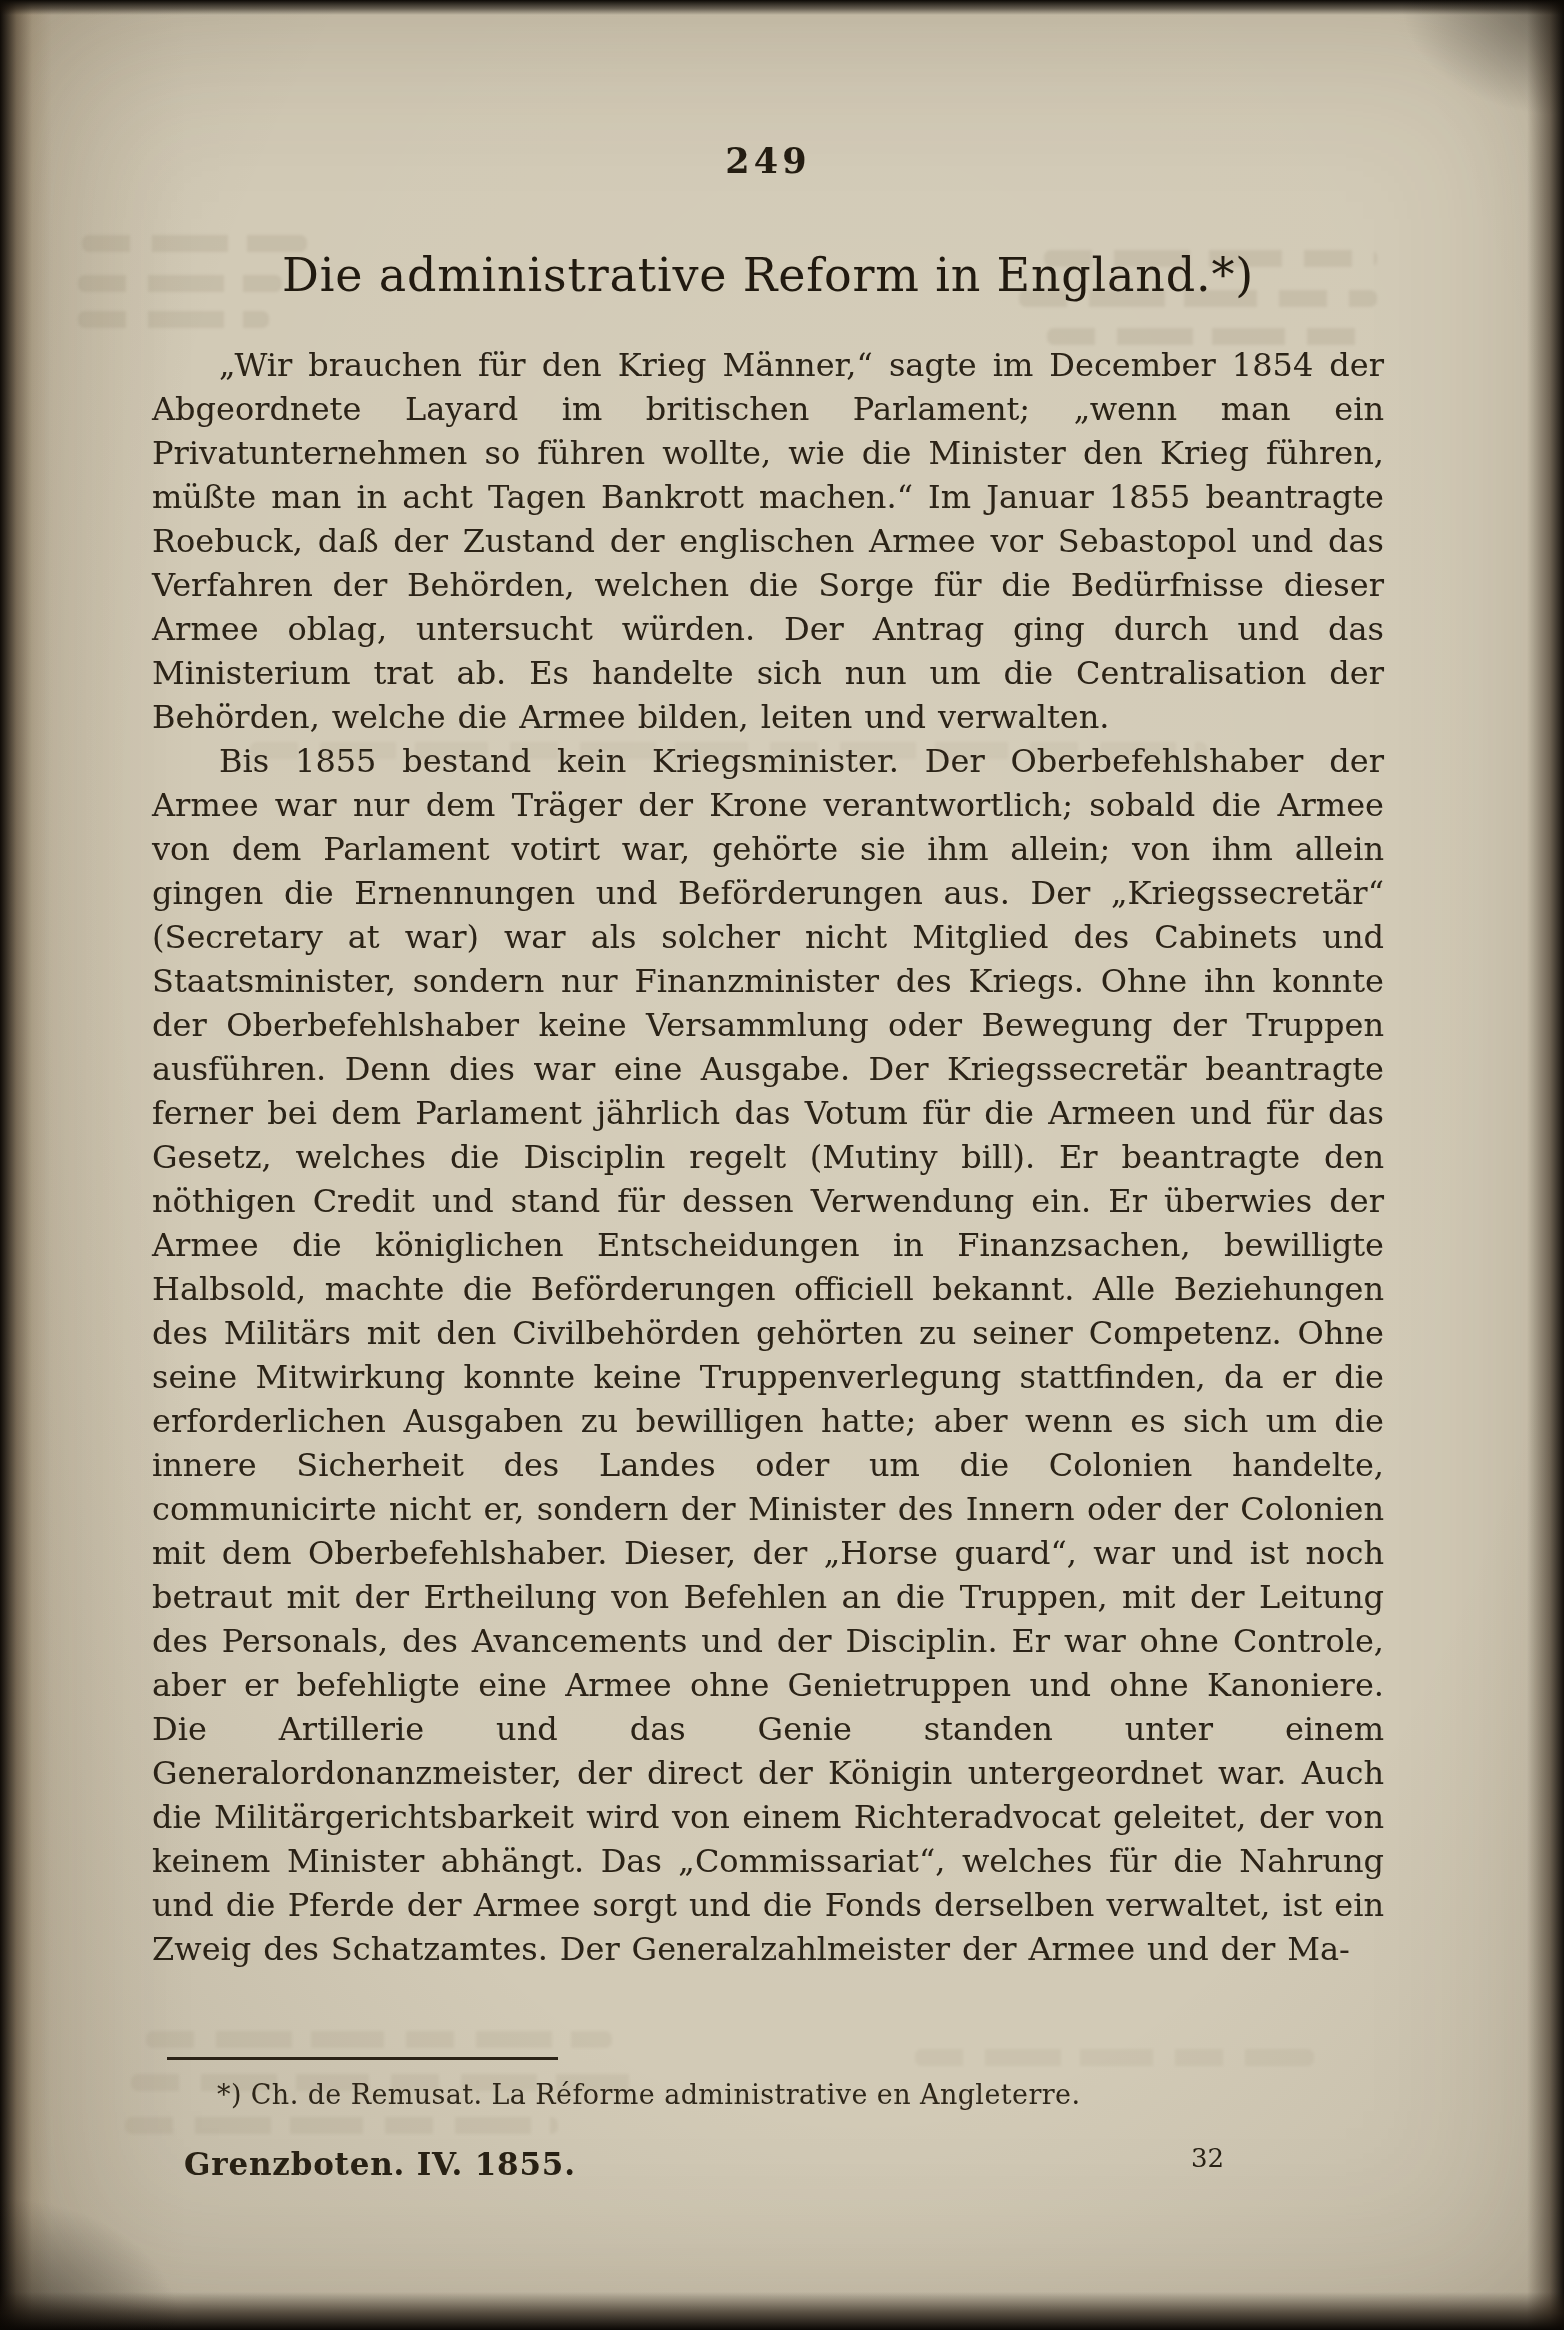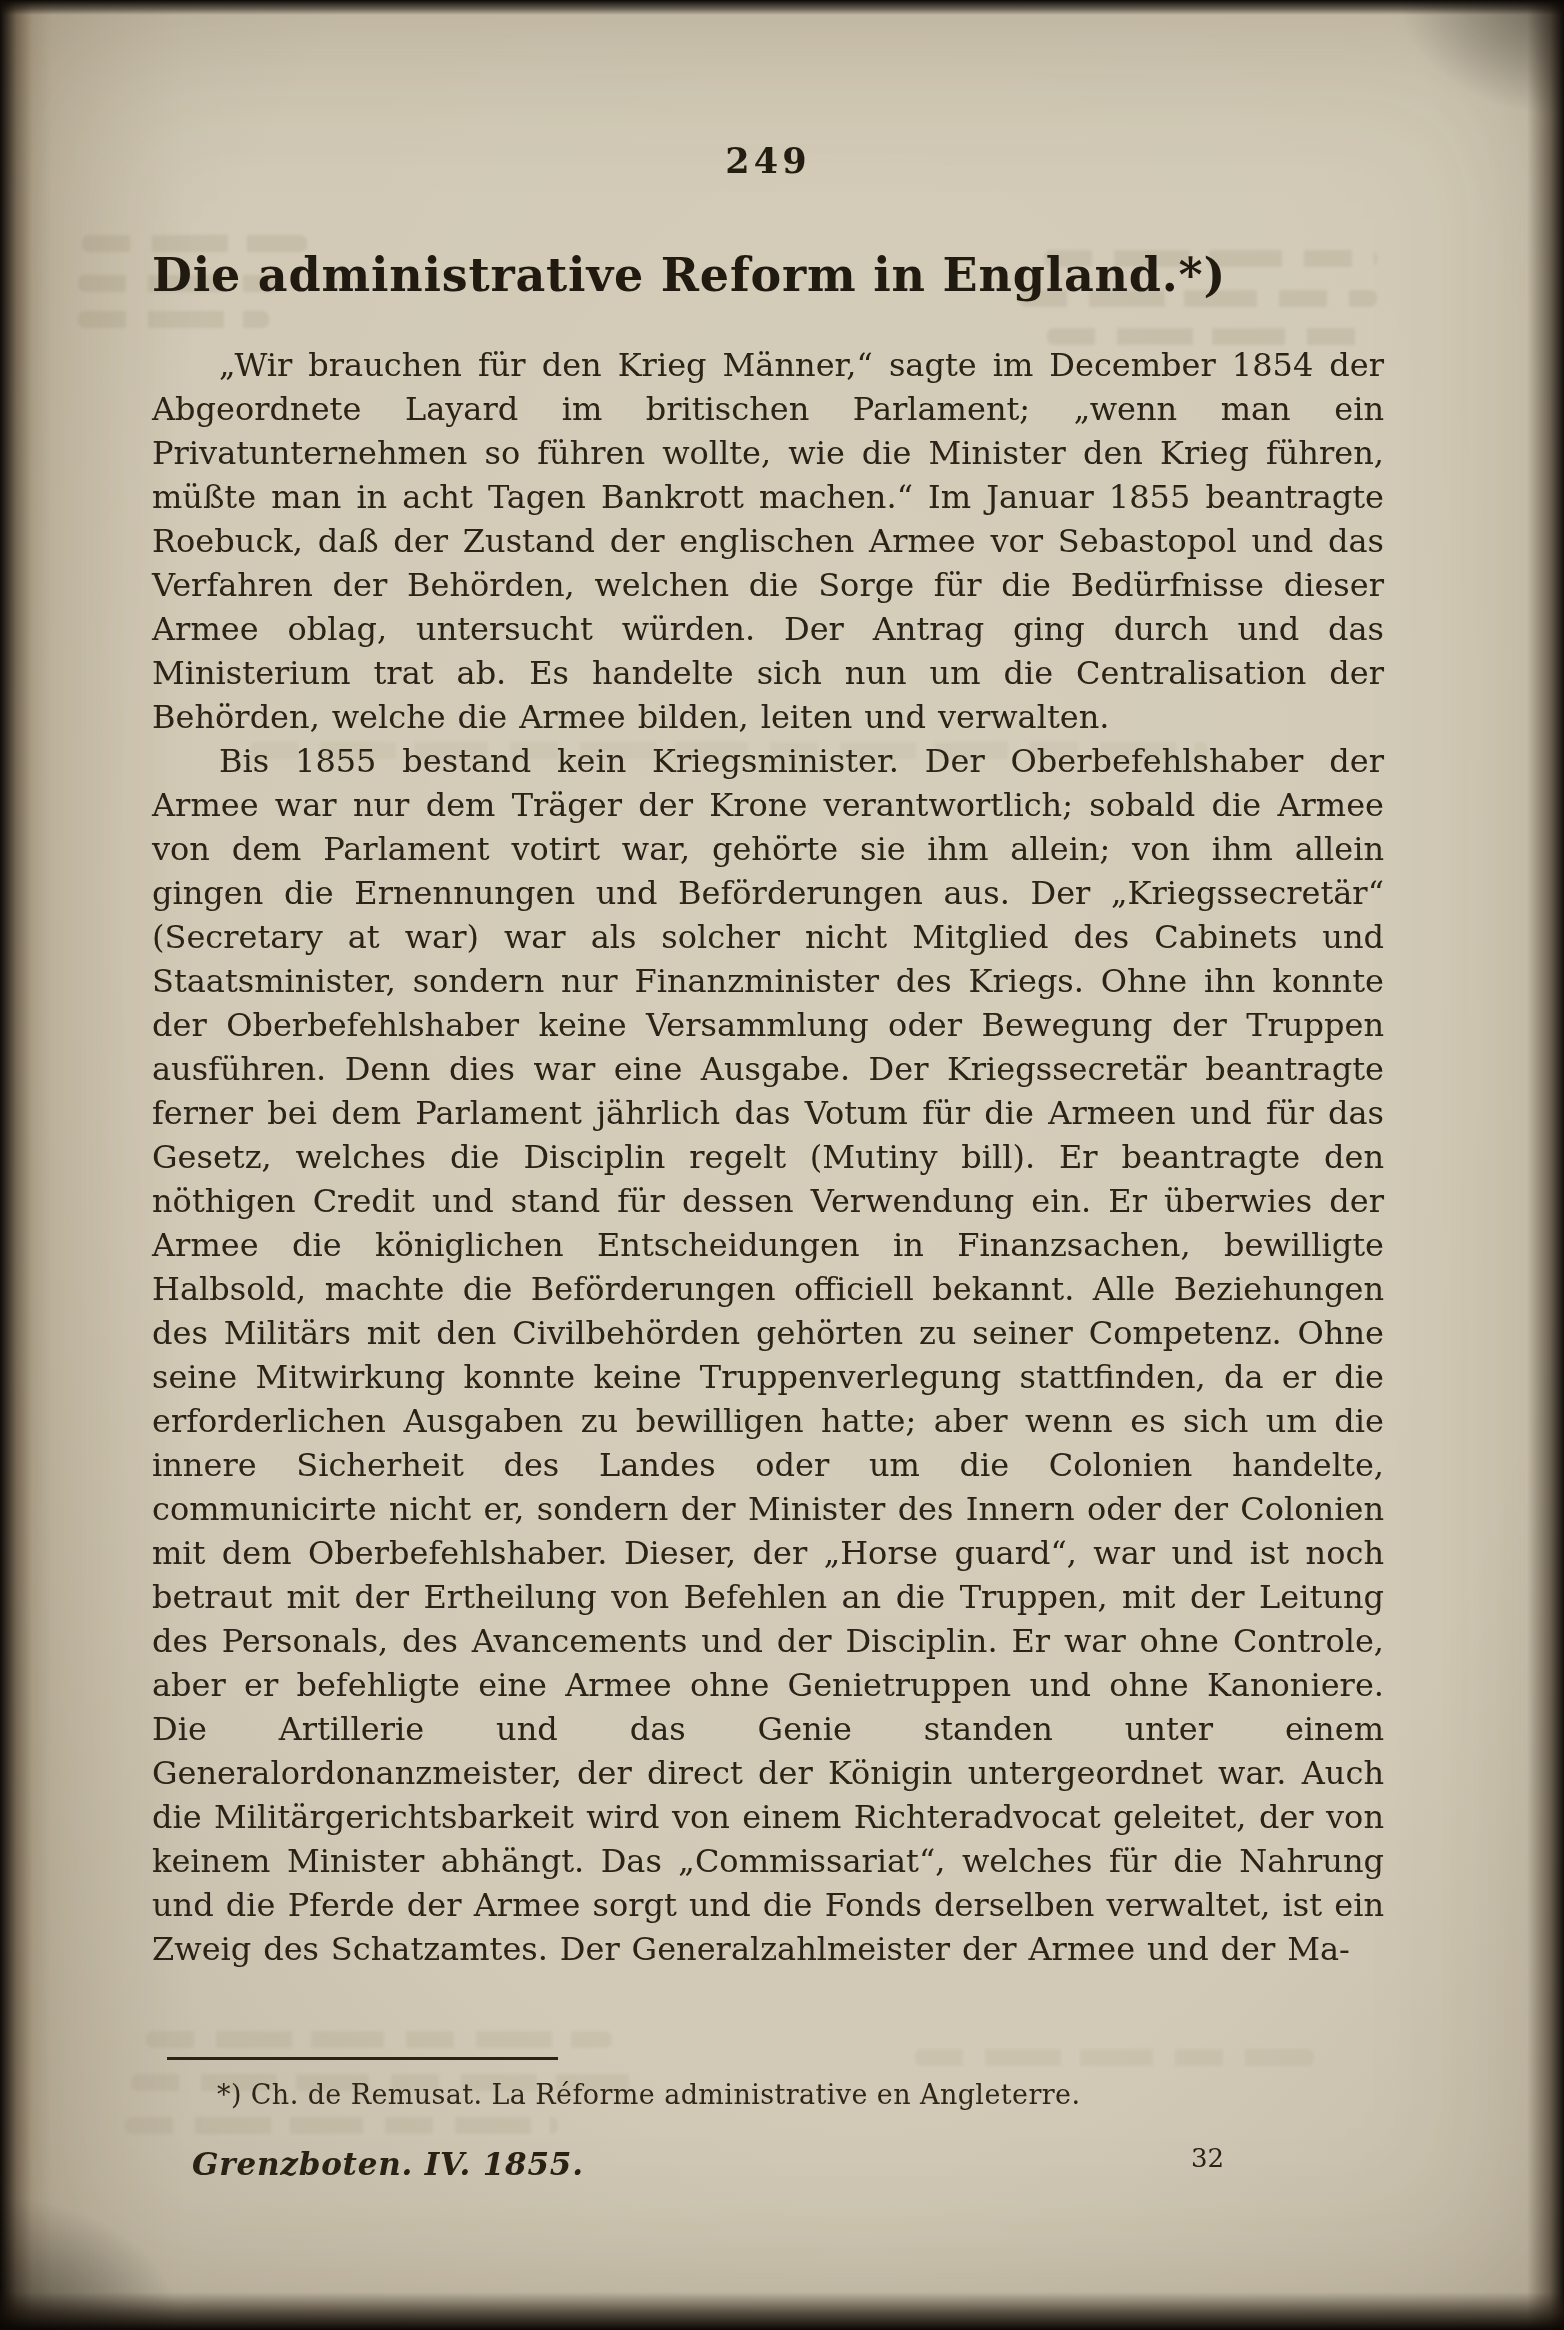--- a/index.html
+++ b/index.html
@@ -38,21 +38,21 @@
 
   .content { position: absolute; left: 152px; top: 0; width: 1232px; color: #2b2317; }
 
   .pagenum {
     position: absolute; top: 140px; left: 0; width: 1232px;
     text-align: center; font-size: 35px; font-weight: bold; letter-spacing: 4.2px;
     color: #241d12;
   }
   .title {
     position: absolute; top: 248px; left: 0; width: 1232px;
-    text-align: left; font-size: 46px; font-weight: bold; letter-spacing: 0.8px;
+    text-align: center; font-size: 46px; font-weight: normal; letter-spacing: 0.8px;
     color: #211a10; white-space: nowrap;
   }
   .bodytext {
     position: absolute; top: 343px; left: 0; width: 1232px;
     font-size: 32px; line-height: 44px; text-align: justify;
     color: #2b2317; word-spacing: 1.7px;
   }
   .bodytext p { margin: 0; text-indent: 67px; }
 
   .fnrule {
@@ -60,21 +60,21 @@
     background: #2b2317;
   }
   .footnote {
     position: absolute; top: 2079px; left: 65px; width: 1148px;
     font-size: 27px; color: #2e2619; letter-spacing: 0.4px;
   }
   .pagefooter {
     position: absolute; top: 2146px; left: 0; width: 1232px;
     font-size: 31px; color: #282114;
   }
-  .imprint { margin-left: 40px; font-weight: bold; letter-spacing: 0.8px; font-style: italic; }
+  .imprint { margin-left: 32px; font-weight: bold; letter-spacing: 0.8px; }
   .sig { position: absolute; left: 1039px; top: -3.3px; font-size: 26px; font-weight: normal; }
 
   
   .bleed {
     position: absolute; height: 16.6px; opacity: 0.20; filter: blur(1.7px);
     background: repeating-linear-gradient(90deg,
       rgba(104,90,62,0.55) 0 48px, rgba(0,0,0,0) 48px 70px,
       rgba(104,90,62,0.55) 70px 146px, rgba(0,0,0,0) 146px 165px,
       rgba(104,90,62,0.55) 165px 238px, rgba(0,0,0,0) 238px 260px);
     border-radius: 6.7px; pointer-events: none;

